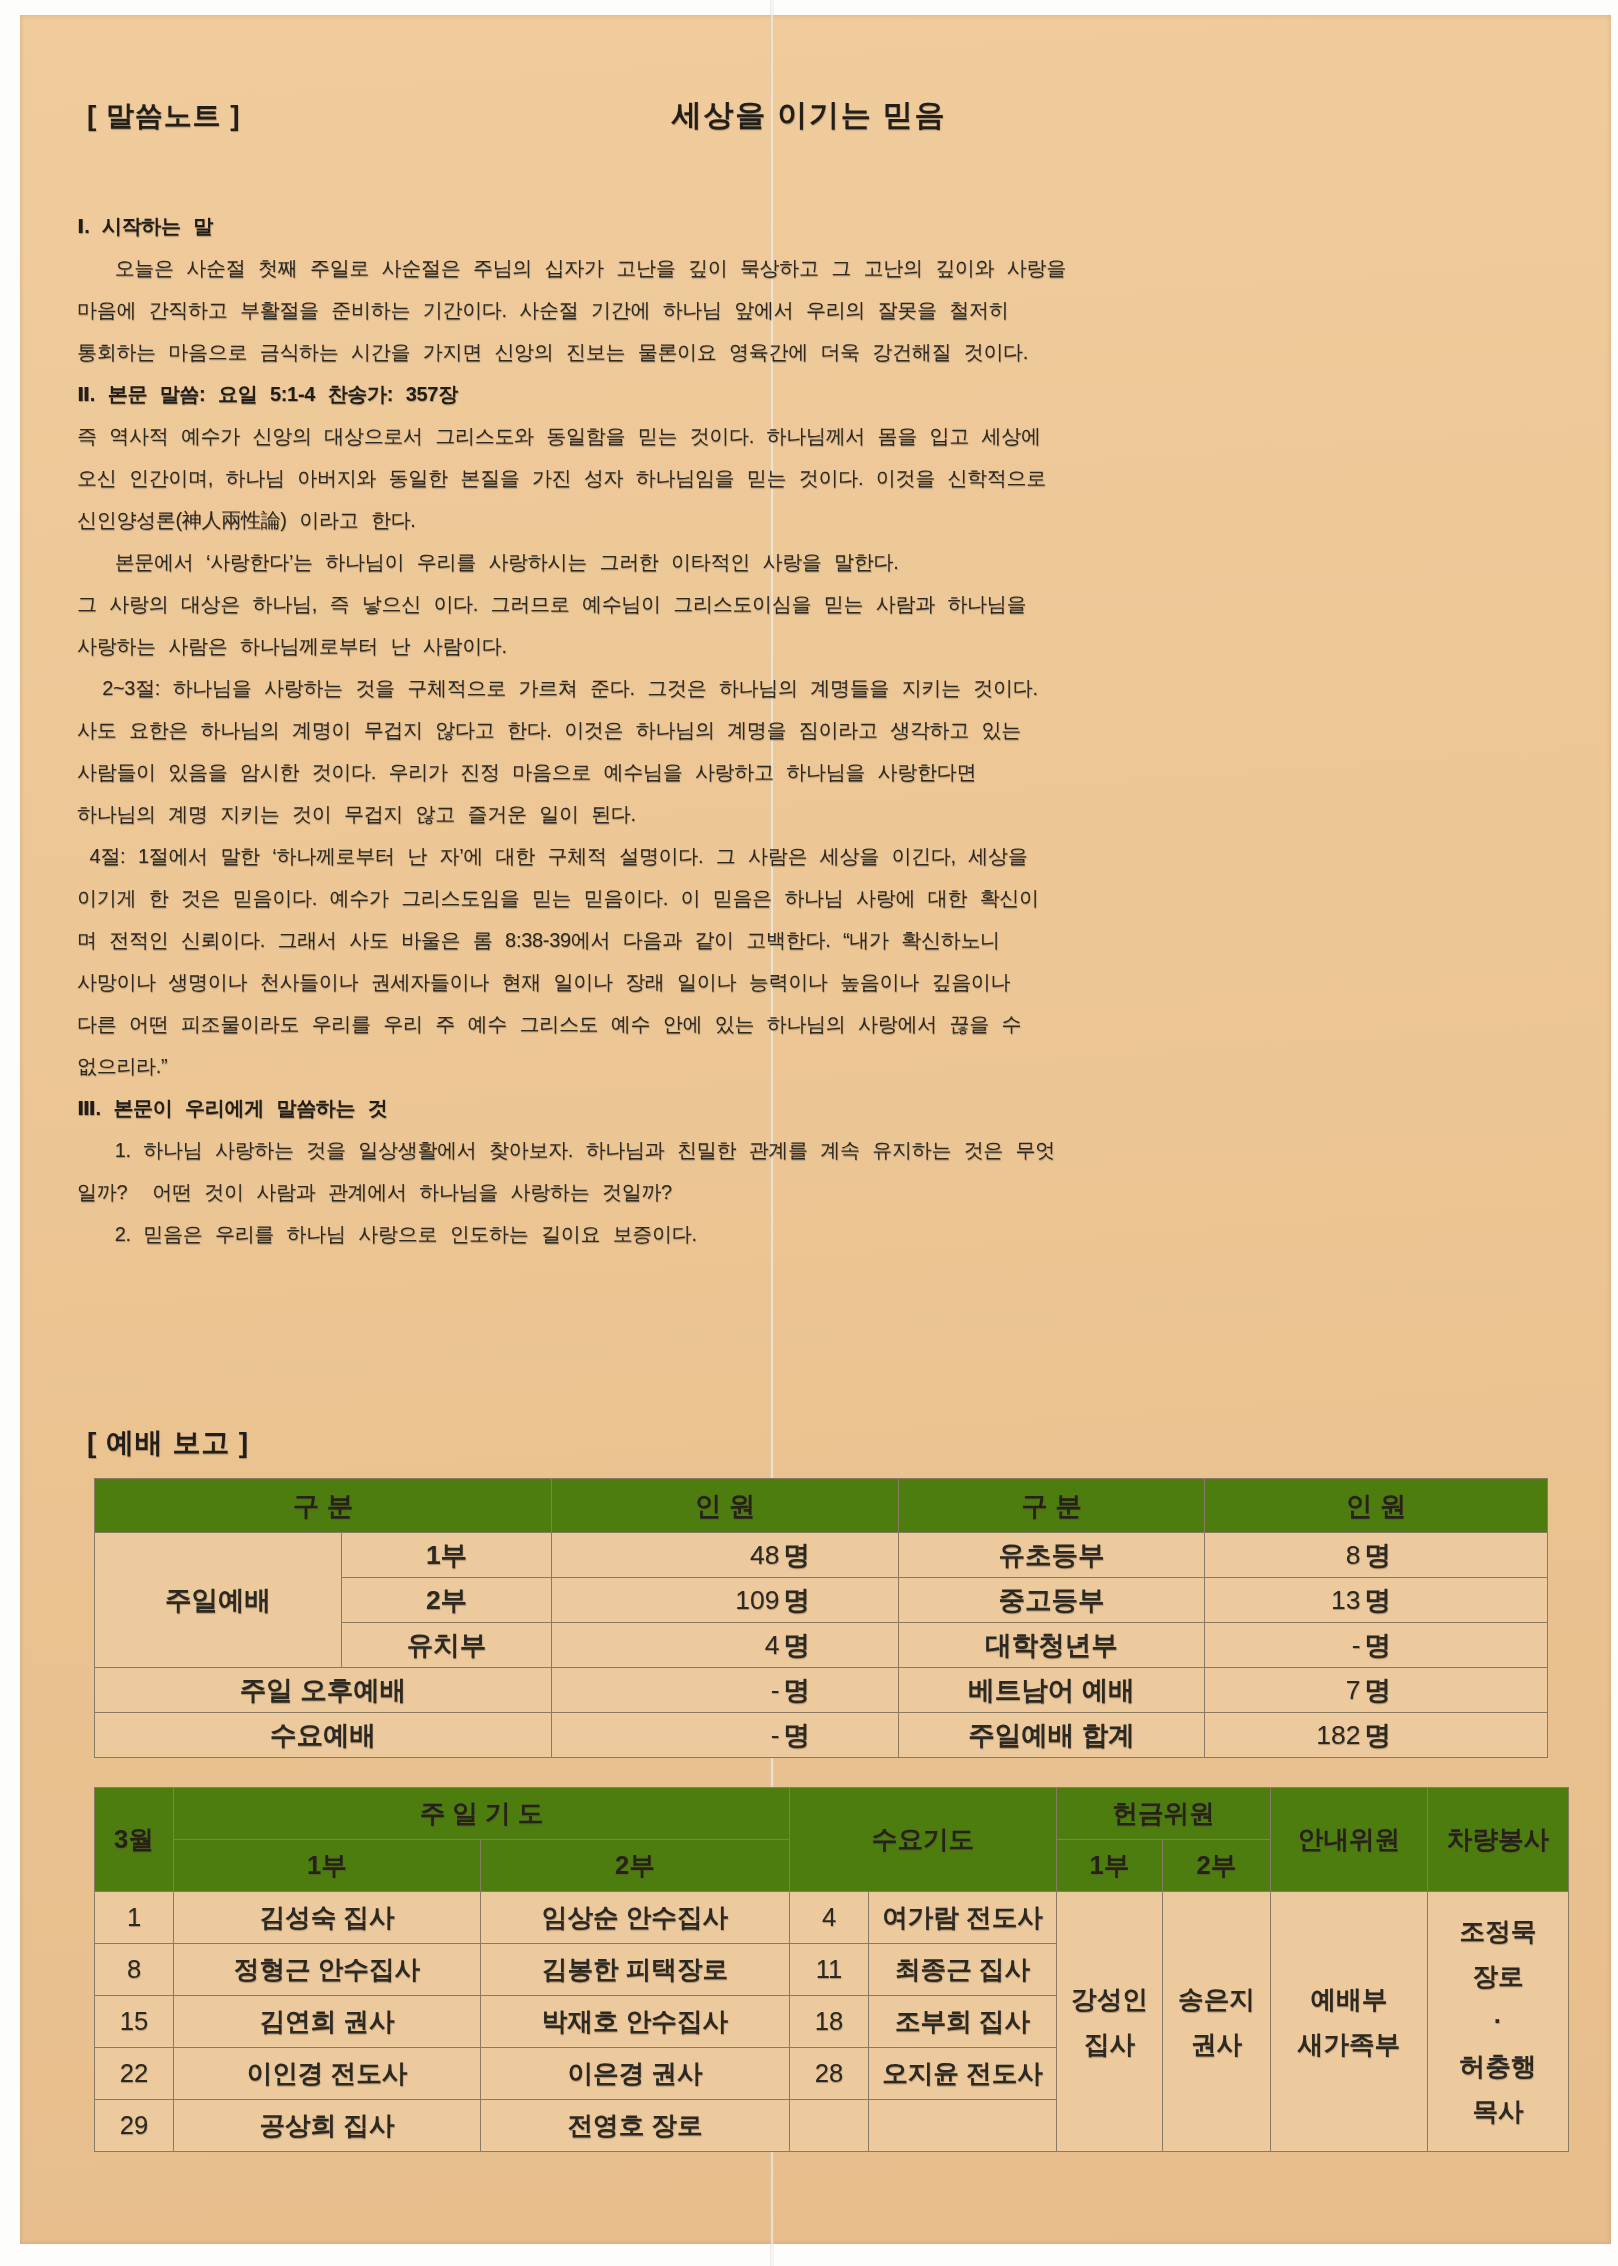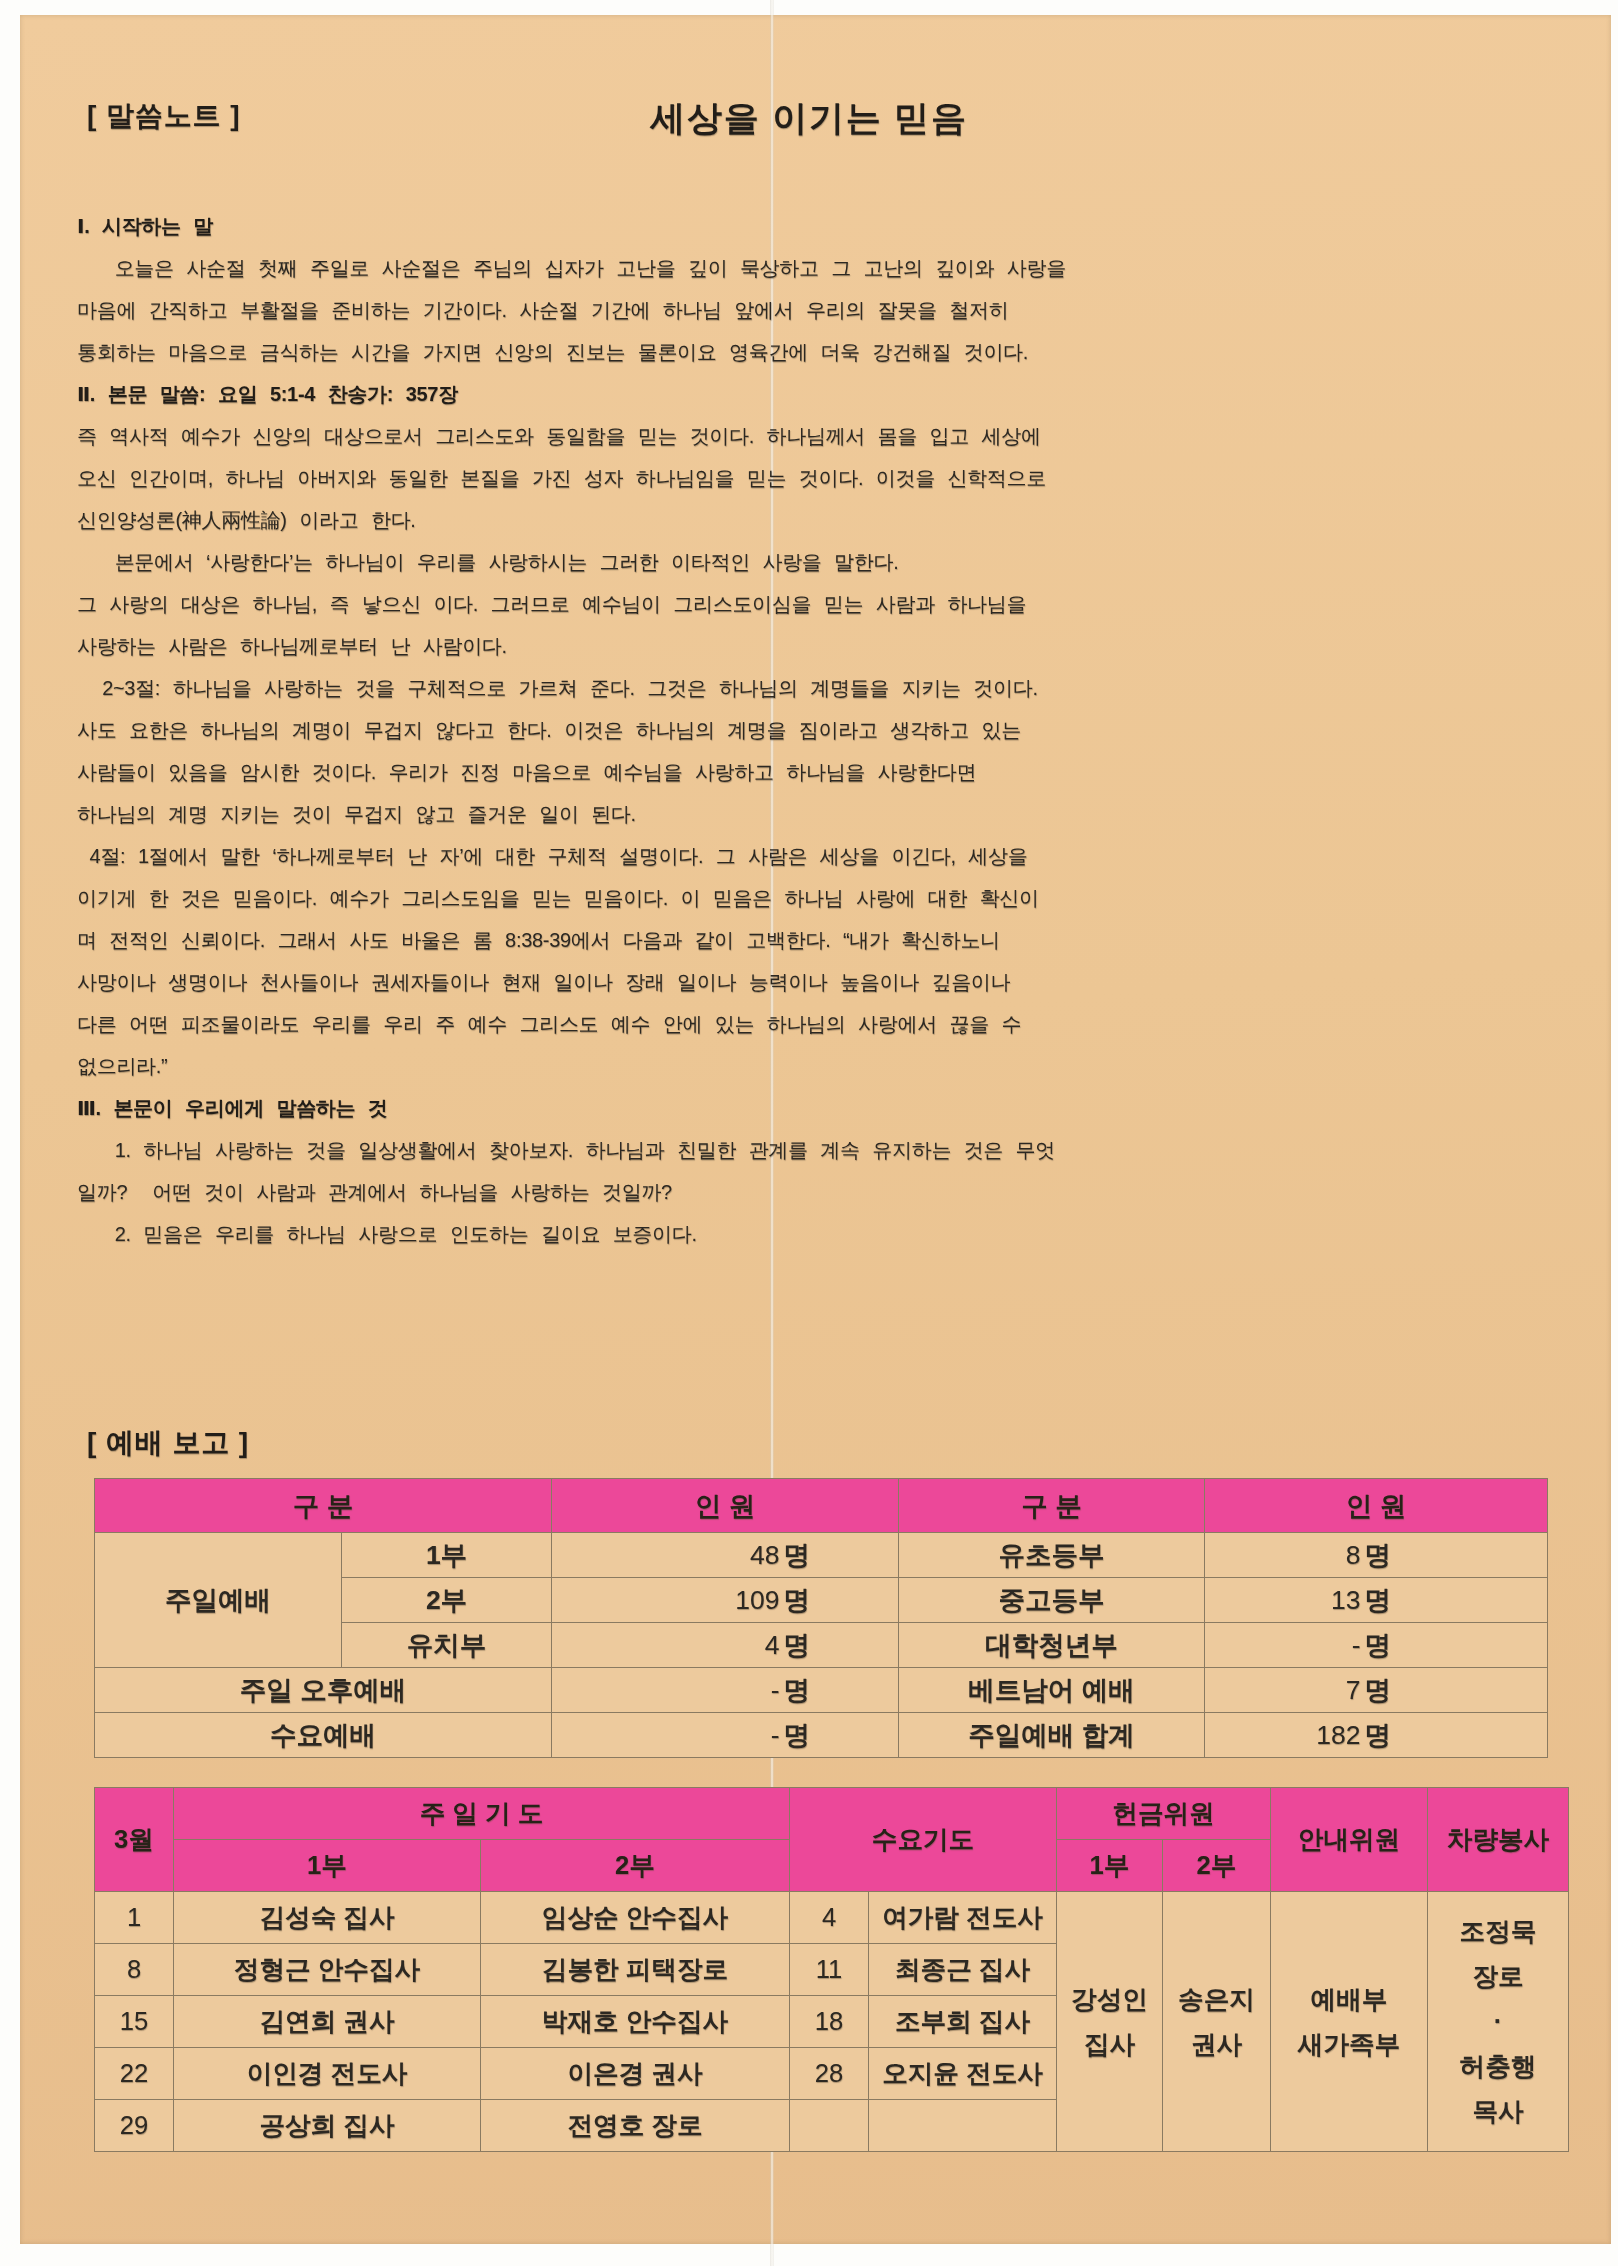--- a/index.html
+++ b/index.html
@@ -20,21 +20,21 @@
     background:linear-gradient(90deg, rgba(150,140,120,0.18), rgba(248,246,240,0.8) 50%, rgba(150,140,120,0.12));
   }
   .scan-text { text-shadow:0.5px 0.7px 0.9px rgba(90,75,55,0.45); }
 
   .note-label {
     position:absolute; left:87px; top:97px;
     font-size:28px; font-weight:700; color:#221e19; letter-spacing:0.9px;
   }
   .doc-title {
     position:absolute; left:0; top:95px; width:1618px;
-    text-align:center; font-size:35px; font-weight:700; color:#221e19; letter-spacing:1.8px;
+    text-align:center; font-size:30px; font-weight:700; color:#221e19; letter-spacing:1.8px;
   }
 
   .sermon {
     position:absolute; left:77px; top:205px; width:1517px;
     font-size:20px; line-height:42px; word-spacing:7.3px; letter-spacing:-0.3px;
   }
   .sline { white-space:pre-wrap; }
   .sline.bold { font-weight:700; color:#211d18; }
 
   .report-heading {
@@ -43,21 +43,21 @@
   }
 
   table.grid {
     position:absolute; border-collapse:collapse; table-layout:fixed;
     border:1.8px solid #77684f;
   }
   table.grid th, table.grid td {
     border:0.9px solid #8a7a61; overflow:hidden;
     font-size:26.5px; text-align:center; vertical-align:middle; color:#2c2822;
   }
-  table.grid th { background:#ec4899; font-weight:700; color:#272218; }
+  table.grid th { background:#4d7c0f; font-weight:700; color:#272218; }
   table.grid td { background:#edca9d; }
 
   
   table.att { left:94px; top:1478px; width:1453px; }
   table.att thead th { height:51px; }
   table.att tbody td { height:42px; }
   td.lbl { font-weight:700; }
   td.shade { background:#c8ba97; font-weight:700;margin-left:24px; }
   .count { display:flex; justify-content:flex-end; align-items:center; gap:4px; padding-right:87px; }
   .count.wide { padding-right:155px; }

